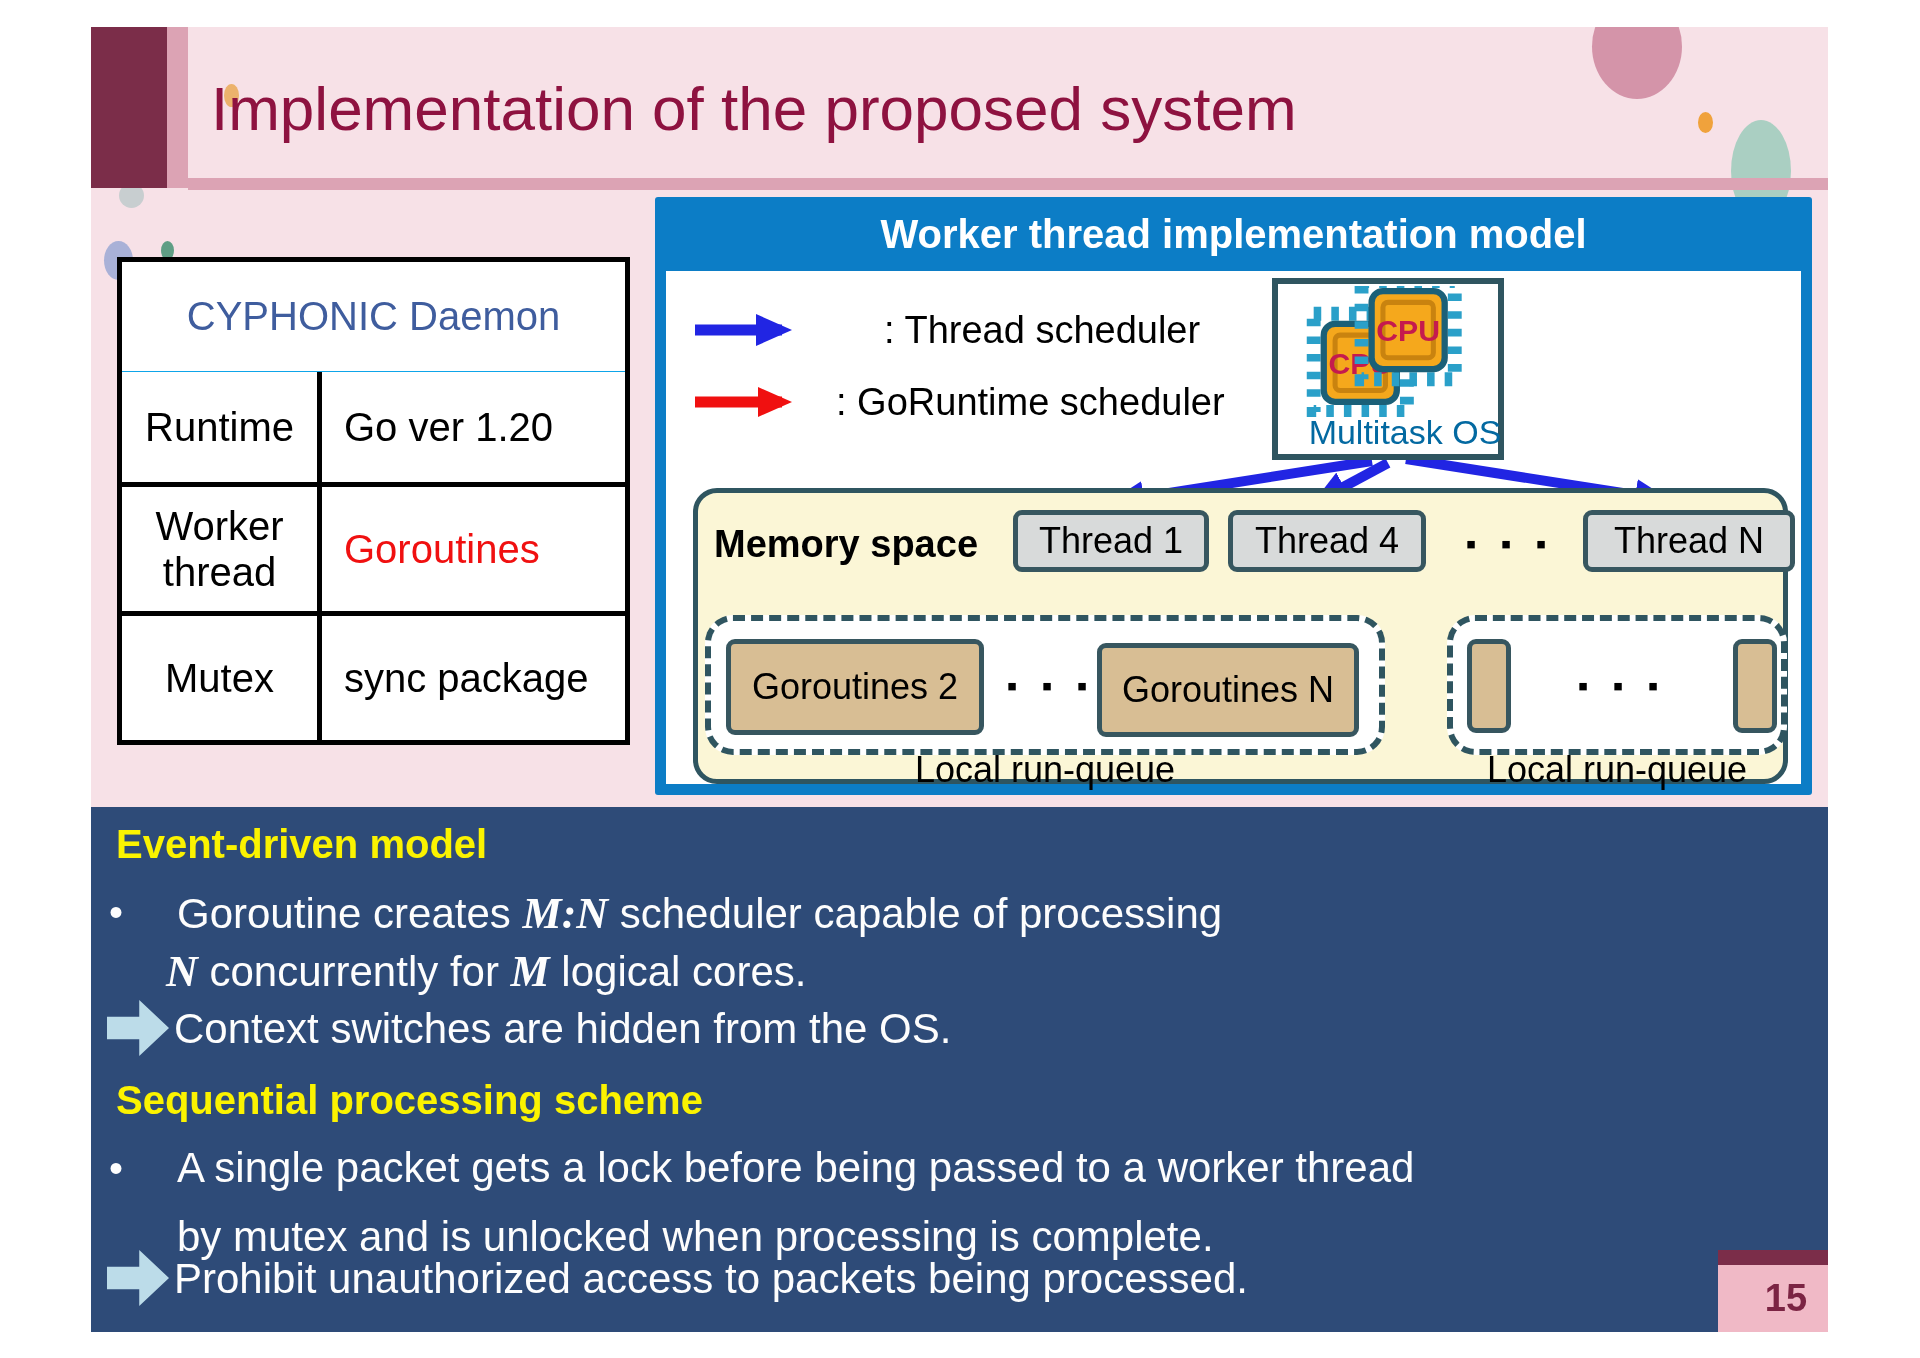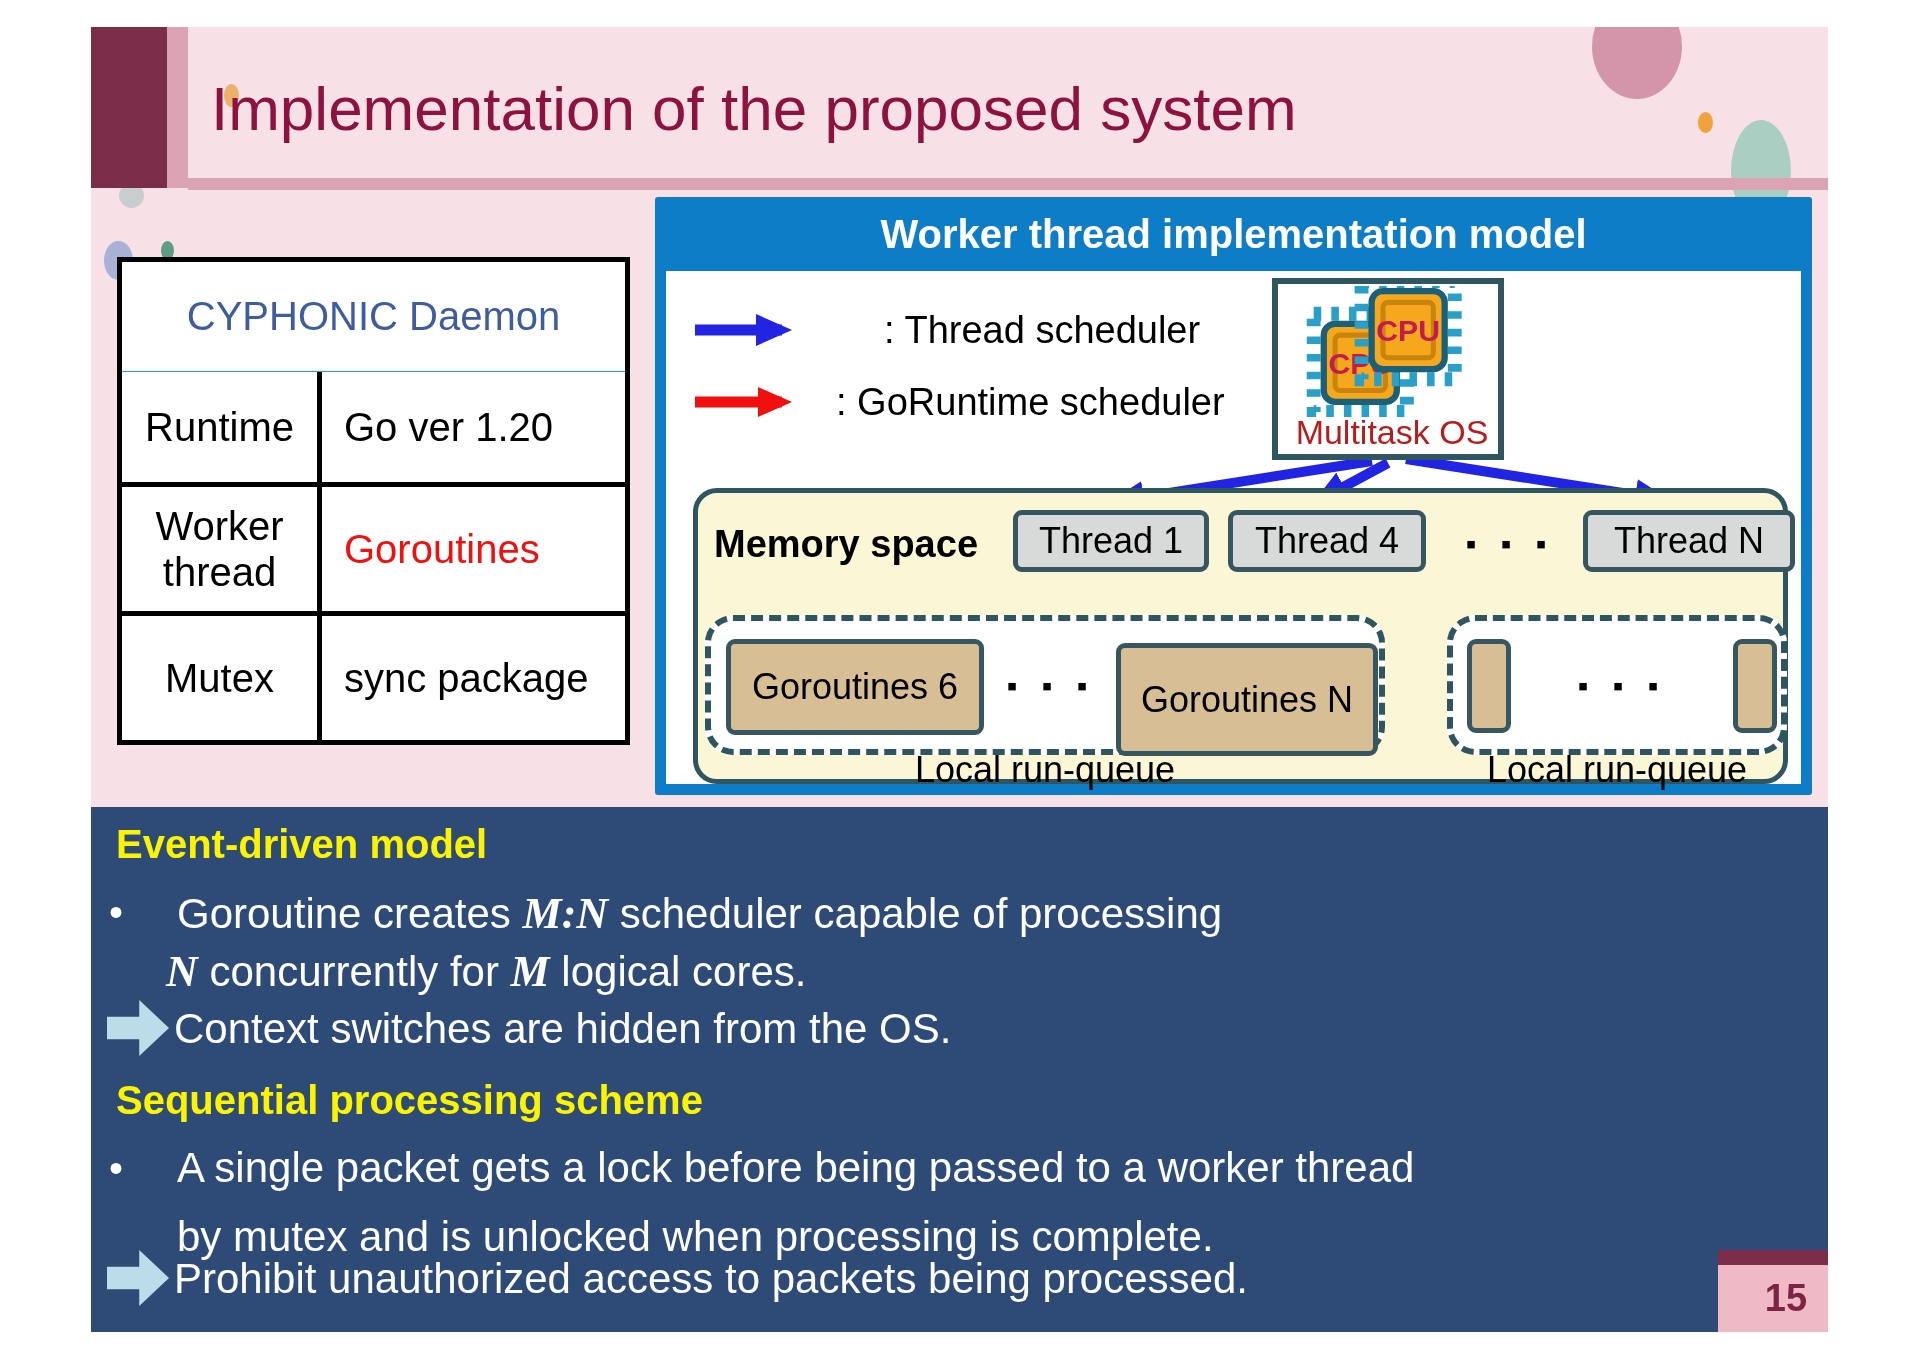--- a/index.html
+++ b/index.html
@@ -43,21 +43,21 @@
 
   
   .diagram{left:655px;top:197px;width:1157px;height:598px;background:var(--diagram_blue,#0C7DC6);border-radius:3px;}
   .diagram-header{position:absolute;left:0;top:0;width:100%;height:74px;display:flex;align-items:center;
                   justify-content:center;color:#fff;font-size:40px;font-weight:bold;}
   .diagram-body{position:absolute;left:11px;right:11px;top:74px;bottom:11px;background:#fff;}
 
   .legend-label{position:absolute;left:170px;height:46px;line-height:46px;font-size:38px;color:#000;white-space:nowrap;}
 
   .mtos{left:606px;top:7px;width:232px;height:182px;background:#fff;border:6px solid var(--slate,#2F5560);}
-  .mtos-label{position:absolute;left:4px;bottom:2px;width:100%;text-align:center;font-size:34px;color:#b91c1c;}
+  .mtos-label{position:absolute;left:17px;bottom:2px;width:100%;text-align:center;font-size:34px;color:#0369a1;}
   .mtos-svg{position:absolute;left:50%;top:2px;transform:translateX(-50%);}
 
   .cream{left:27px;top:217px;width:1095px;height:296px;background:var(--cream,#FBF6D6);
          border:5px solid var(--slate,#2F5560);border-radius:24px;}
   .mem-label{position:absolute;left:16px;top:30px;font-size:38px;font-weight:bold;color:#000;}
   .thread{position:absolute;top:17px;height:62px;background:#D8DADA;border:5px solid #37565F;border-radius:9px;
           display:flex;align-items:center;justify-content:center;font-size:36px;color:#000;}
   .dots{position:absolute;font-weight:bold;color:#000;font-size:30px;letter-spacing:8px;text-align:center;}
   .dashedq{position:absolute;top:122px;height:140px;background:#fff;border:6px dashed var(--slate,#2F5560);
            border-radius:28px;}
@@ -165,23 +165,23 @@
 
       <div class="abs cream">
         <div class="mem-label">Memory space</div>
 
         <div class="thread" style="left:315px;width:196px;">Thread 1</div>
         <div class="thread" style="left:530px;width:198px;">Thread 4</div>
         <div class="dots" style="left:756px;top:34px;width:112px;">▪ ▪ ▪</div>
         <div class="thread" style="left:885px;width:212px;">Thread N</div>
 
         <div class="dashedq" style="left:7px;width:680px;">
-          <div class="goroutine" style="left:15px;top:18px;width:258px;height:96px;">Goroutines 6</div>
+          <div class="goroutine" style="left:15px;top:18px;width:258px;height:96px;">Goroutines 2</div>
           <div class="dots" style="left:285px;top:48px;width:110px;">▪ ▪ ▪</div>
-          <div class="goroutine" style="left:405px;top:22px;width:262px;height:113px;">Goroutines N</div>
+          <div class="goroutine" style="left:386px;top:22px;width:262px;height:94px;">Goroutines N</div>
         </div>
 
         <div class="dashedq" style="left:749px;width:340px;">
           <div class="goroutine" style="left:14px;top:18px;width:44px;height:94px;"></div>
           <div class="dots" style="left:104px;top:48px;width:130px;">▪ ▪ ▪</div>
           <div class="goroutine" style="left:280px;top:18px;width:44px;height:94px;"></div>
         </div>
 
         <div class="rq-label" style="left:7px;width:680px;">Local run-queue</div>
         <div class="rq-label" style="left:749px;width:340px;">Local run-queue</div>

